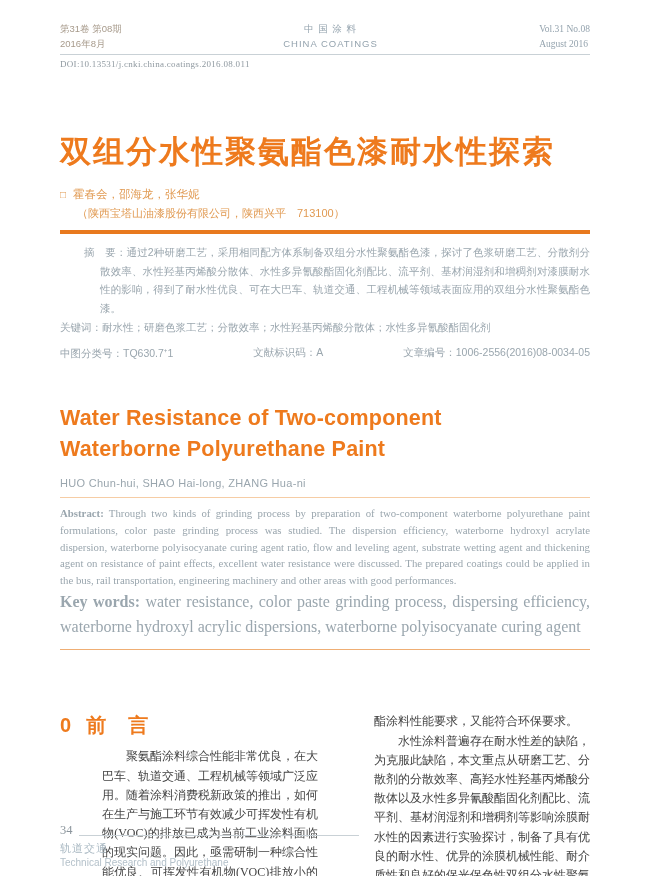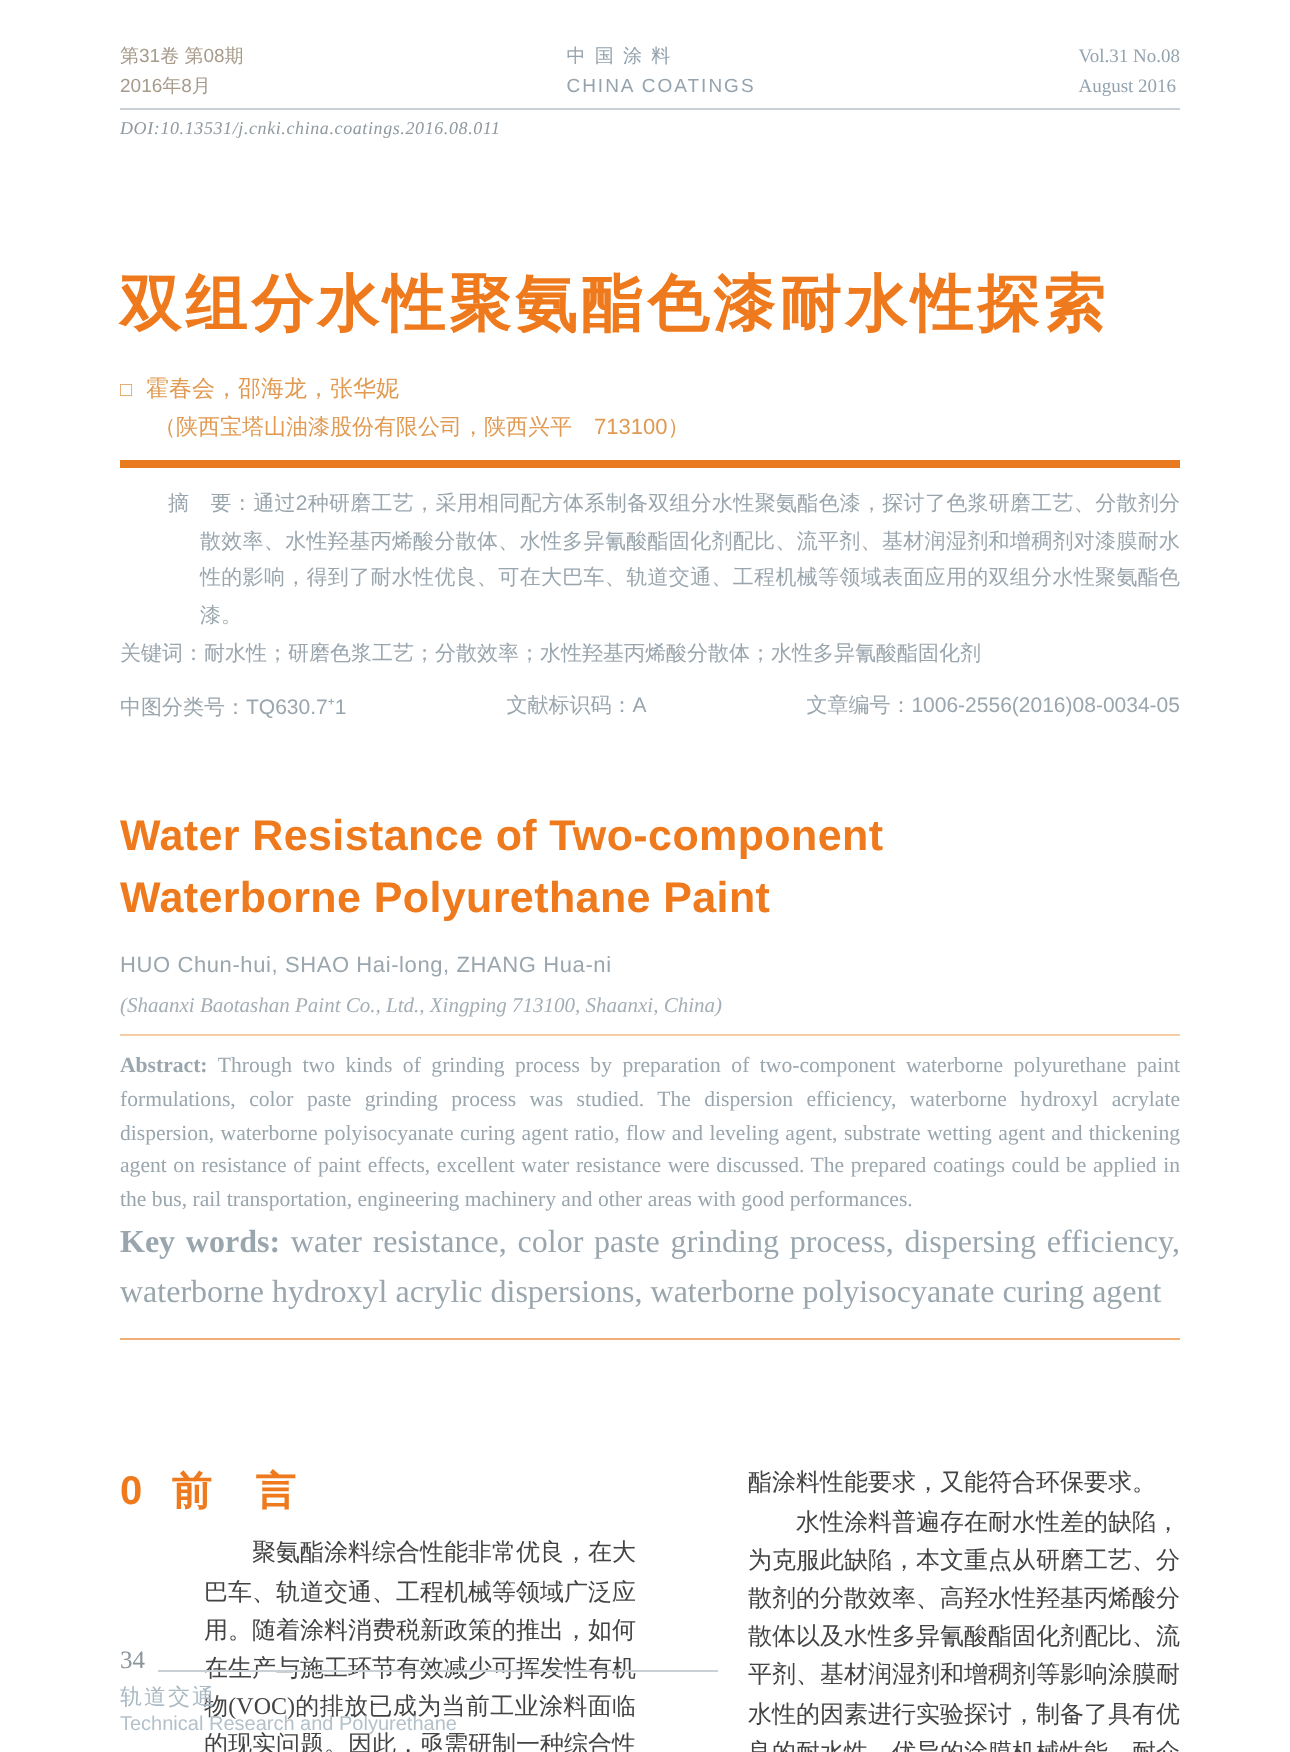--- a/index.html
+++ b/index.html
@@ -9,24 +9,24 @@
     font-family: "Liberation Sans", sans-serif;
     color: #3f3f3f;
     overflow: hidden;
     position: relative;
   }
   .page { padding: 22px 55px 0 60px; }
 
   
   .jheader { display: flex; justify-content: space-between; font-size: 9.5px; line-height: 1.55; }
   .jheader .hl { color: #a79a8b; }
-  .jheader .hc { color: #94a3ae; letter-spacing: 1px; }
+  .jheader .hc { color: #94a3ae; text-align: center; letter-spacing: 1px; }
   .jheader .hr { color: #94a3ae; text-align: left; font-family: Liberation Serif, serif; }
   .header-rule { border-bottom: 1px solid #c9d1d6; margin-top: 3px; }
-  .doi { font-family: "Liberation Serif", serif; font-size: 9px; color: #8f99a0; margin-top: 4px; letter-spacing: 0.3px; font-style: italic; }
+  .doi { font-family: "Liberation Serif", serif; font-size: 9px; color: #8f99a0; margin-top: 4px; letter-spacing: 0.3px; }
 
   
   .title-cn {
     margin-top: 62px;
     font-size: 31px; font-weight: bold;
     color: #ee7a1d; letter-spacing: 2px;
   }
   .authors-cn { margin-top: 14px; font-size: 11.5px; color: #e19a52; display: flex; align-items: baseline; }
   .author-marker { color: #e19a52; margin-right: 7px; font-size: 10px; }
   .affil-cn { margin-top: 4px; margin-left: 17px; font-size: 11px; color: #e19a52; }
@@ -117,21 +117,20 @@
   <div class="keywords-cn"><span>关键词：</span><span>耐水性；研磨色浆工艺；分散效率；水性羟基丙烯酸分散体；水性多异氰酸酯固化剂</span></div>
 
   <div class="meta-line">
     <span>中图分类号：TQ630.7⁺1</span>
     <span>文献标识码：A</span>
     <span>文章编号：1006-2556(2016)08-0034-05</span>
   </div>
 
   <h2 class="title-en">Water Resistance of Two-component Waterborne Polyurethane Paint</h2>
   <div class="authors-en">HUO Chun-hui, SHAO Hai-long, ZHANG Hua-ni</div>
-  <div class="affil-en">(Shaanxi Baotashan Paint Co., Ltd., Xingping 713100, Shaanxi, China)</div>
   <div class="pale-rule"></div>
   <div class="abstract-en"><b>Abstract:</b><span> Through two kinds of grinding process by preparation of two-component waterborne polyurethane paint formulations, color paste grinding process was studied. The dispersion efficiency, waterborne hydroxyl acrylate dispersion, waterborne polyisocyanate curing agent ratio, flow and leveling agent, substrate wetting agent and thickening agent on resistance of paint effects, excellent water resistance were discussed. The prepared coatings could be applied in the bus, rail transportation, engineering machinery and other areas with good performances.</span></div>
   <div class="keywords-en"><b>Key words:</b><span> water resistance, color paste grinding process, dispersing efficiency, waterborne hydroxyl acrylic dispersions, waterborne polyisocyanate curing agent</span></div>
   <div class="thin-orange-rule"></div>
 
   <div class="body-cols">
     <div class="col">
       <div class="sec-head">
         <span class="sec-num">0</span><span>前　言</span>
       </div>

